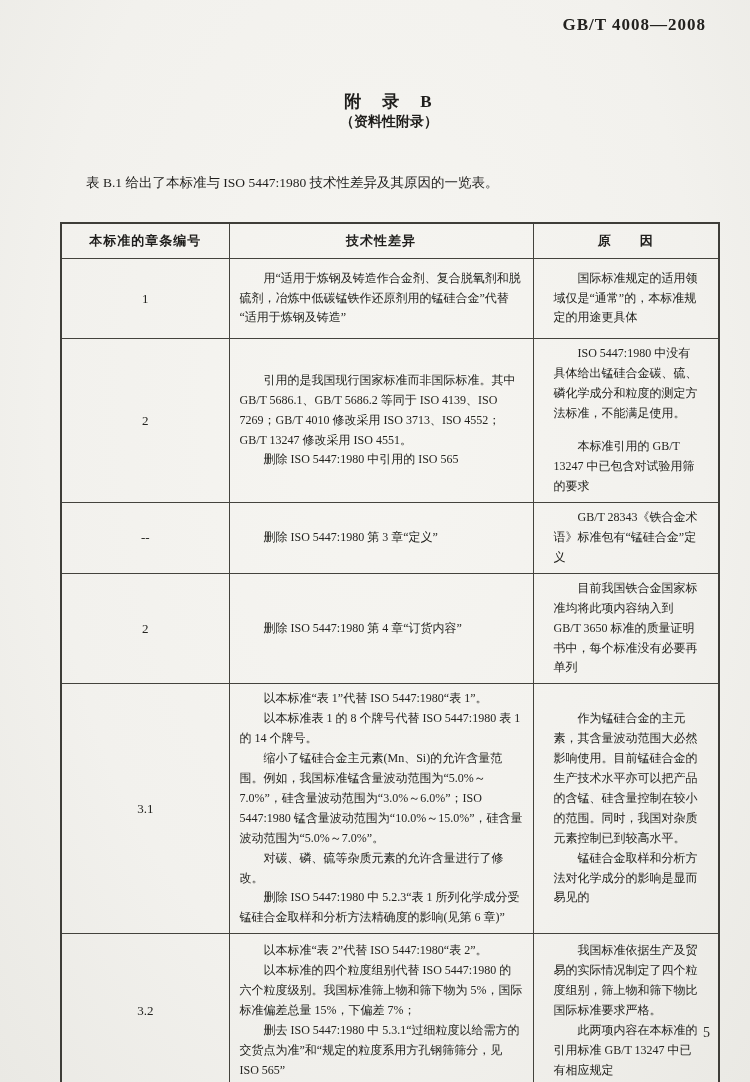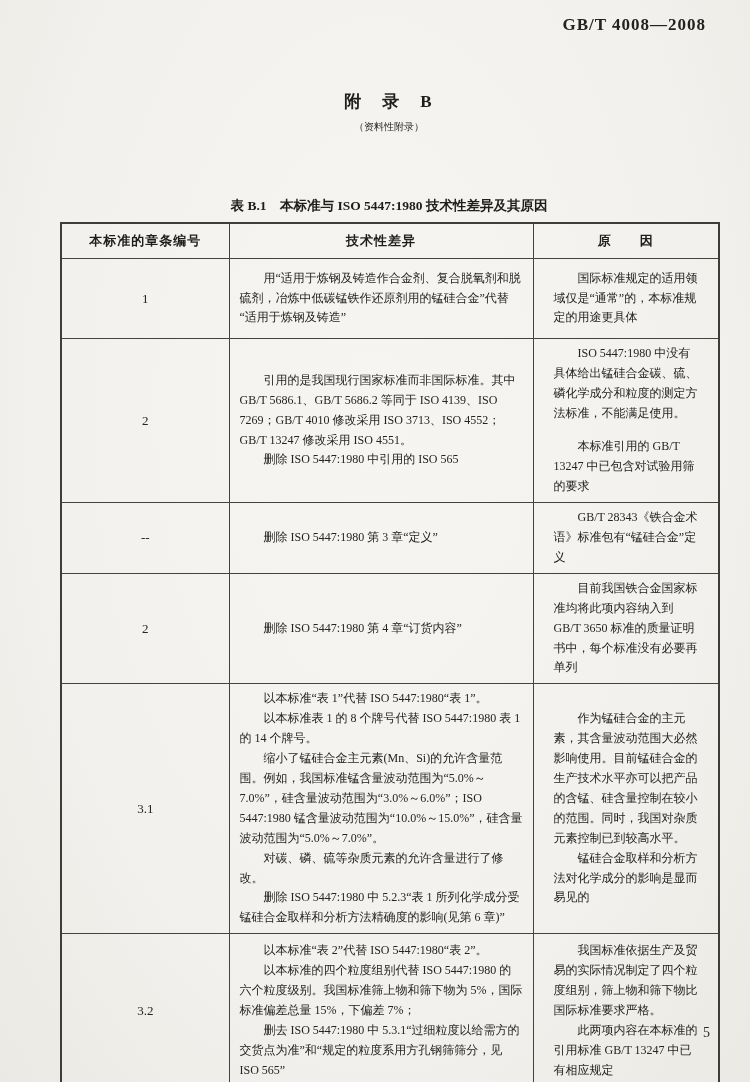--- a/index.html
+++ b/index.html
@@ -12,21 +12,21 @@
     position:relative; width:750px; height:1082px; overflow:hidden;
     background:radial-gradient(ellipse at 50% 38%, #f6f5f1 0%, #f2f1ed 62%, #eae9e4 100%);
     color:#1f1e1c;
   }
   .doc-code {
     position:absolute; top:15px; right:44px;
     font-size:17px; font-weight:bold; letter-spacing:1px; color:#23221f;
   }
   .title-block { position:absolute; top:90px; left:60px; width:658px; text-align:center; }
   .appendix-title   { font-size:17px;   font-weight:bold; letter-spacing:2px; }
-  .appendix-subtitle{ font-size:10px;   font-weight:normal; margin-top:7px; }
+  .appendix-subtitle{ font-size:14px;   font-weight:bold; }
   .appendix-heading { font-size:15px;   font-weight:bold; margin-top:10px; }
   .intro {
     position:absolute; top:174px; left:60px; width:658px;
     padding-left:26px; box-sizing:border-box; font-size:13.5px;
   }
   .table-caption {
     position:absolute; top:197px; left:60px; width:658px;
     text-align:center; font-size:13.5px; font-weight:bold;
   }
   table.diff-table {
@@ -63,22 +63,22 @@
 
 <div class="page">
 
   <div class="doc-code">GB/T 4008—2008</div>
 
   <div class="title-block">
     <div class="appendix-title">附　录　B</div>
     <div class="appendix-subtitle">（资料性附录）</div>
   </div>
 
+  <div class="intro">表 B.1 给出了本标准与 ISO 5447:1980 技术性差异及其原因的一览表。</div>
 
-  <div class="table-caption">表 B.1　本标准与 ISO 5447:1980 技术性差异及其原因</div>
 
   <table class="diff-table">
     <colgroup>
       <col class="c-clause">
       <col class="c-diff">
       <col class="c-reason">
     </colgroup>
     <thead>
       <tr>
         <th>本标准的章条编号</th>

